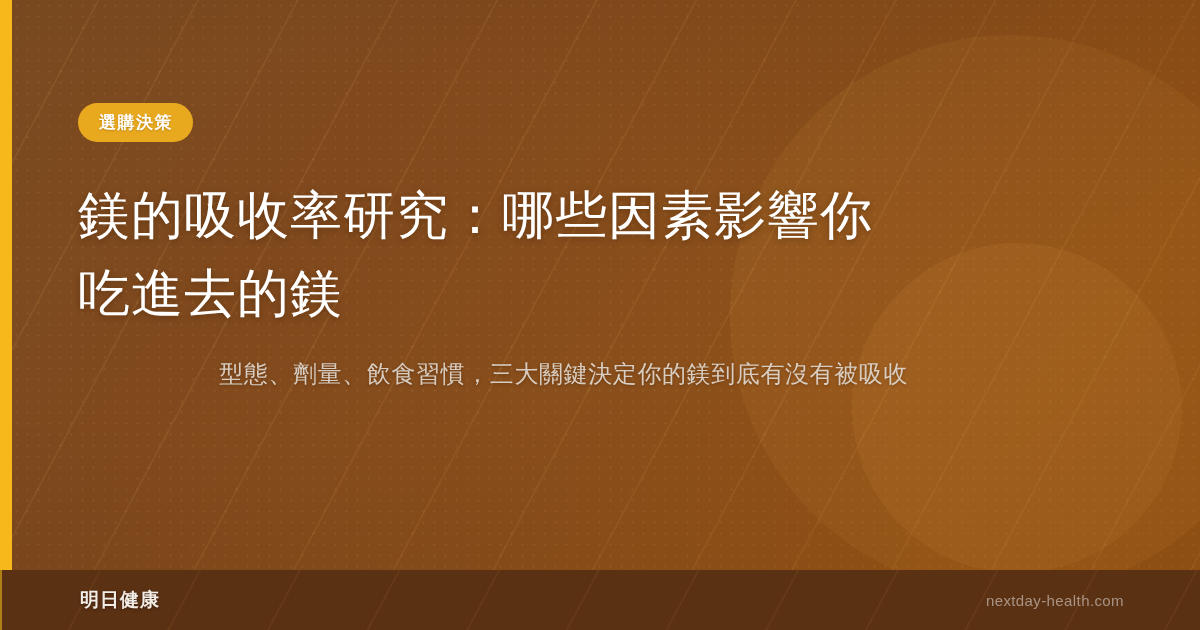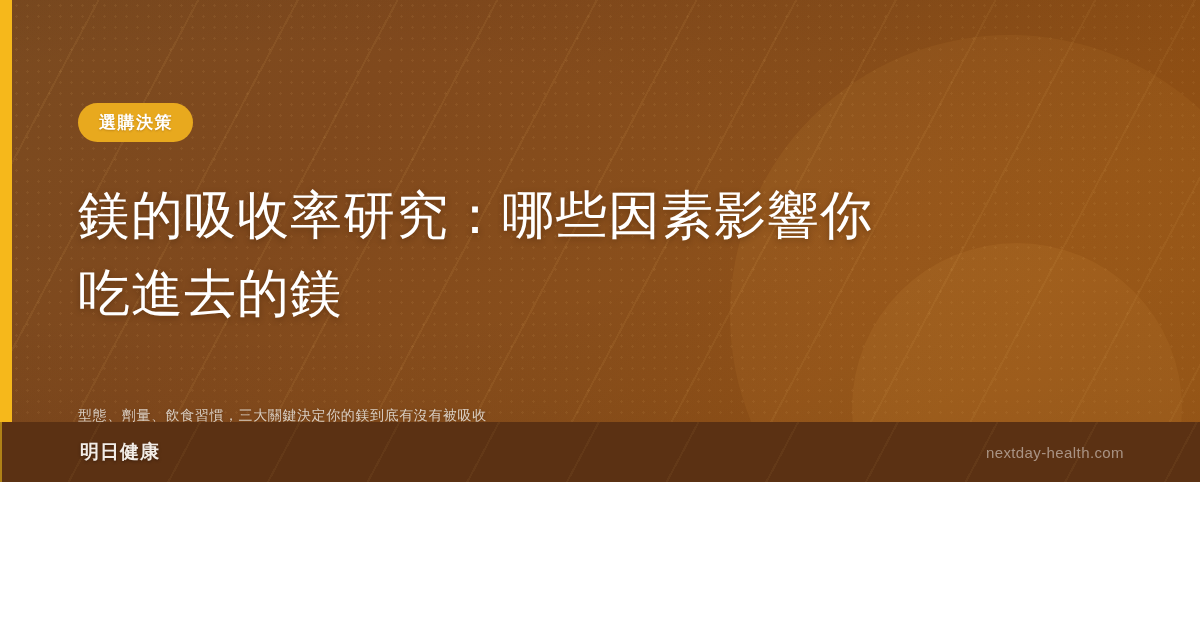--- a/index.html
+++ b/index.html
@@ -7,21 +7,21 @@
   html, body {
     width: 1200px;
     height: 630px;
     overflow: hidden;
     font-family: "Liberation Sans", "DejaVu Sans", sans-serif;
   }
 
   .og-card {
     position: relative;
     width: 1200px;
-    height: 482px;
+    height: 630px;
     overflow: hidden;
     background: linear-gradient(128deg,
                 #7a4a20 0%,
                 #80491d 28%,
                 #8a4f1b 55%,
                 #9a5616 80%,
                 #a05a16 100%);
   }
 
   
@@ -122,27 +122,28 @@
     color: #ffffff;
     font-size: 52px;
     font-weight: normal;
     line-height: 78px;
     letter-spacing: 1px;
     max-width: 830px;
     text-shadow: 0 2px 6px rgba(55, 25, 3, 0.38);
   }
 
   .subtitle {
-    margin-top: 68px;
+    margin-top: 27px;
     color: #d9cdc1;
-    font-size: 14px;
+    font-size: 24px;
     line-height: 30px;
     letter-spacing: 0.6px;
     max-width: 830px;
     text-shadow: 0 1px 3px rgba(55, 25, 3, 0.35);
+    text-align: right;
   }
 
   
   .footer {
     position: absolute;
     left: 2px;
     bottom: 0;
     width: 1200px;
     height: 60px;
     background: #5b3113;

